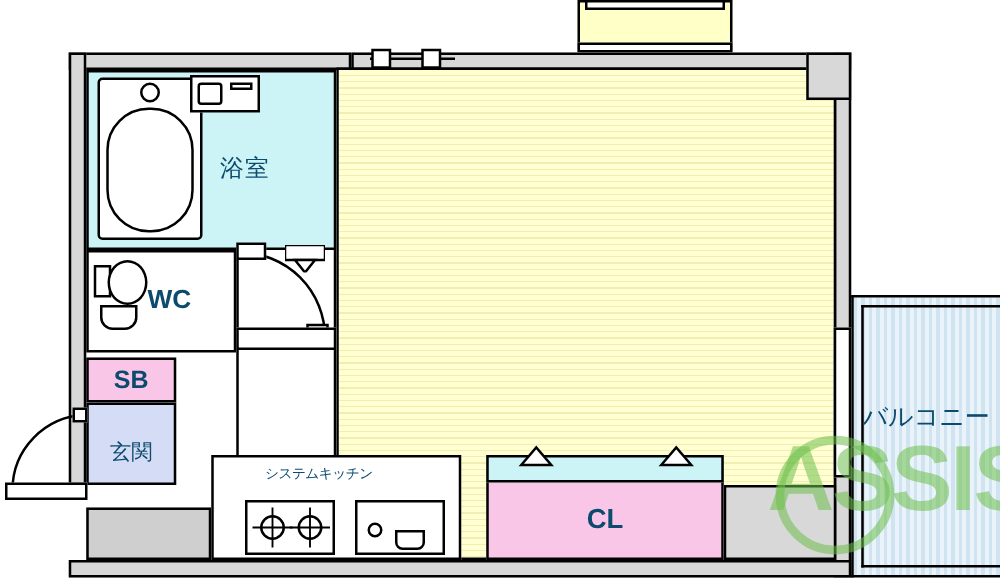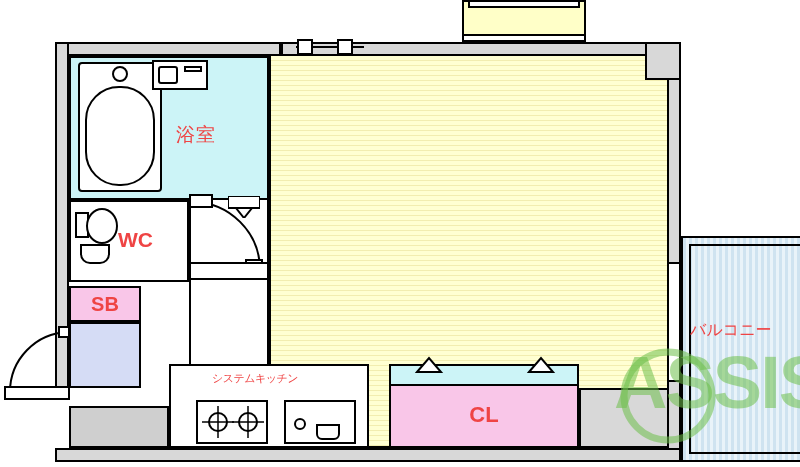--- a/index.html
+++ b/index.html
@@ -1,20 +1,20 @@
 <!DOCTYPE html>
 <html><head>
 <meta charset="utf-8">
 <style>
   html,body{margin:0;padding:0;background:#ffffff;}
   body{font-family:"Liberation Sans", sans-serif;}
   #root{position:relative;width:800px;height:467px;overflow:hidden;background:#ffffff;}
   .abs{position:absolute;box-sizing:border-box;}
   .wall{background:#d8d8d8;border:2px solid #000;}
-  .lbl{position:absolute;color:#ef4444;white-space:nowrap;}
+  .lbl{position:absolute;color:#0c4a6e;white-space:nowrap;}
   .ctr{display:flex;align-items:center;justify-content:center;}
   svg{display:block;}
 </style>
 </head>
 <body>
 
 <div id="root">
 
   <div class="abs wall" style="left:55px;top:42px;width:226px;height:14px;"></div>
   <div class="abs wall" style="left:55px;top:42px;width:14px;height:346px;"></div>
@@ -61,20 +61,21 @@
 
   <svg class="abs" style="left:228px;top:196px;" width="32" height="22" viewBox="0 0 32 22">
     <rect x="0" y="0" width="32" height="12" fill="#fff" stroke="#000" stroke-width="2"></rect>
     <polygon points="8,12 24,12 16,22" fill="#fff" stroke="#000" stroke-width="2"></polygon>
   </svg>
 
   <div class="abs" style="left:69px;top:286px;width:72px;height:36px;background:#f9c6e8;border:2px solid #000;"></div>
   <div class="lbl ctr" style="left:69px;top:286px;width:72px;height:36px;font-size:20px;font-weight:bold;">SB</div>
 
   <div class="abs" style="left:69px;top:322px;width:72px;height:66px;background:#d5dcf5;border:2px solid #000;"></div>
+  <div class="lbl ctr" style="left:69px;top:348px;width:72px;height:26px;font-size:17px;">玄関</div>
 
   <svg class="abs" style="left:6px;top:330px;" width="64" height="72" viewBox="0 0 64 72">
     <path d="M 62 2 A 60 60 0 0 0 4 62" fill="none" stroke="#000" stroke-width="2"></path>
   </svg>
   <div class="abs" style="left:4px;top:386px;width:66px;height:14px;background:#fff;border:2px solid #000;"></div>
   <div class="abs" style="left:58px;top:326px;width:12px;height:12px;background:#fff;border:2px solid #000;"></div>
 
   <div class="abs wall" style="left:69px;top:406px;width:100px;height:42px;background:#cfcfcf;"></div>
 
   <div class="abs" style="left:169px;top:364px;width:200px;height:84px;background:#ffffff;border:2px solid #000;"></div>
@@ -110,21 +111,21 @@
     <rect x="2" y="4" width="14" height="14" fill="#fff" stroke="#000" stroke-width="2"></rect>
     <rect x="42" y="4" width="14" height="14" fill="#fff" stroke="#000" stroke-width="2"></rect>
   </svg>
 
   <div class="abs" style="left:681px;top:236px;width:119px;height:226px;background:
        repeating-linear-gradient(90deg,#cfe3f0 0px,#cfe3f0 3px,#e9f3f9 3px,#e9f3f9 6px);
        border:2px solid #000;border-right:none;"></div>
   <div class="abs" style="left:689px;top:244px;width:111px;height:210px;background:transparent;border:2px solid #000;border-right:none;"></div>
 
   <div class="abs" style="left:667px;top:262px;width:14px;height:120px;background:#ffffff;border:2px solid #000;"></div>
-  <div class="lbl" style="left:690px;top:320px;font-size:16px;letter-spacing:0px;">バルコニー</div>
+  <div class="lbl" style="left:690px;top:320px;font-size:20px;letter-spacing:0px;">バルコニー</div>
 
   <div class="abs" style="left:610px;top:330px;width:190px;height:120px;">
     <svg width="190" height="120" viewBox="0 0 190 120">
       <text x="4" y="78" font-family="Liberation Sans, sans-serif" font-size="74" font-weight="bold" fill="#6ec04a" fill-opacity="0.55" letter-spacing="-2">ASSIST</text>
       <circle cx="58" cy="66" r="44" fill="none" stroke="#6ec04a" stroke-opacity="0.55" stroke-width="7"></circle>
     </svg>
   </div>
 
 </div>
 

